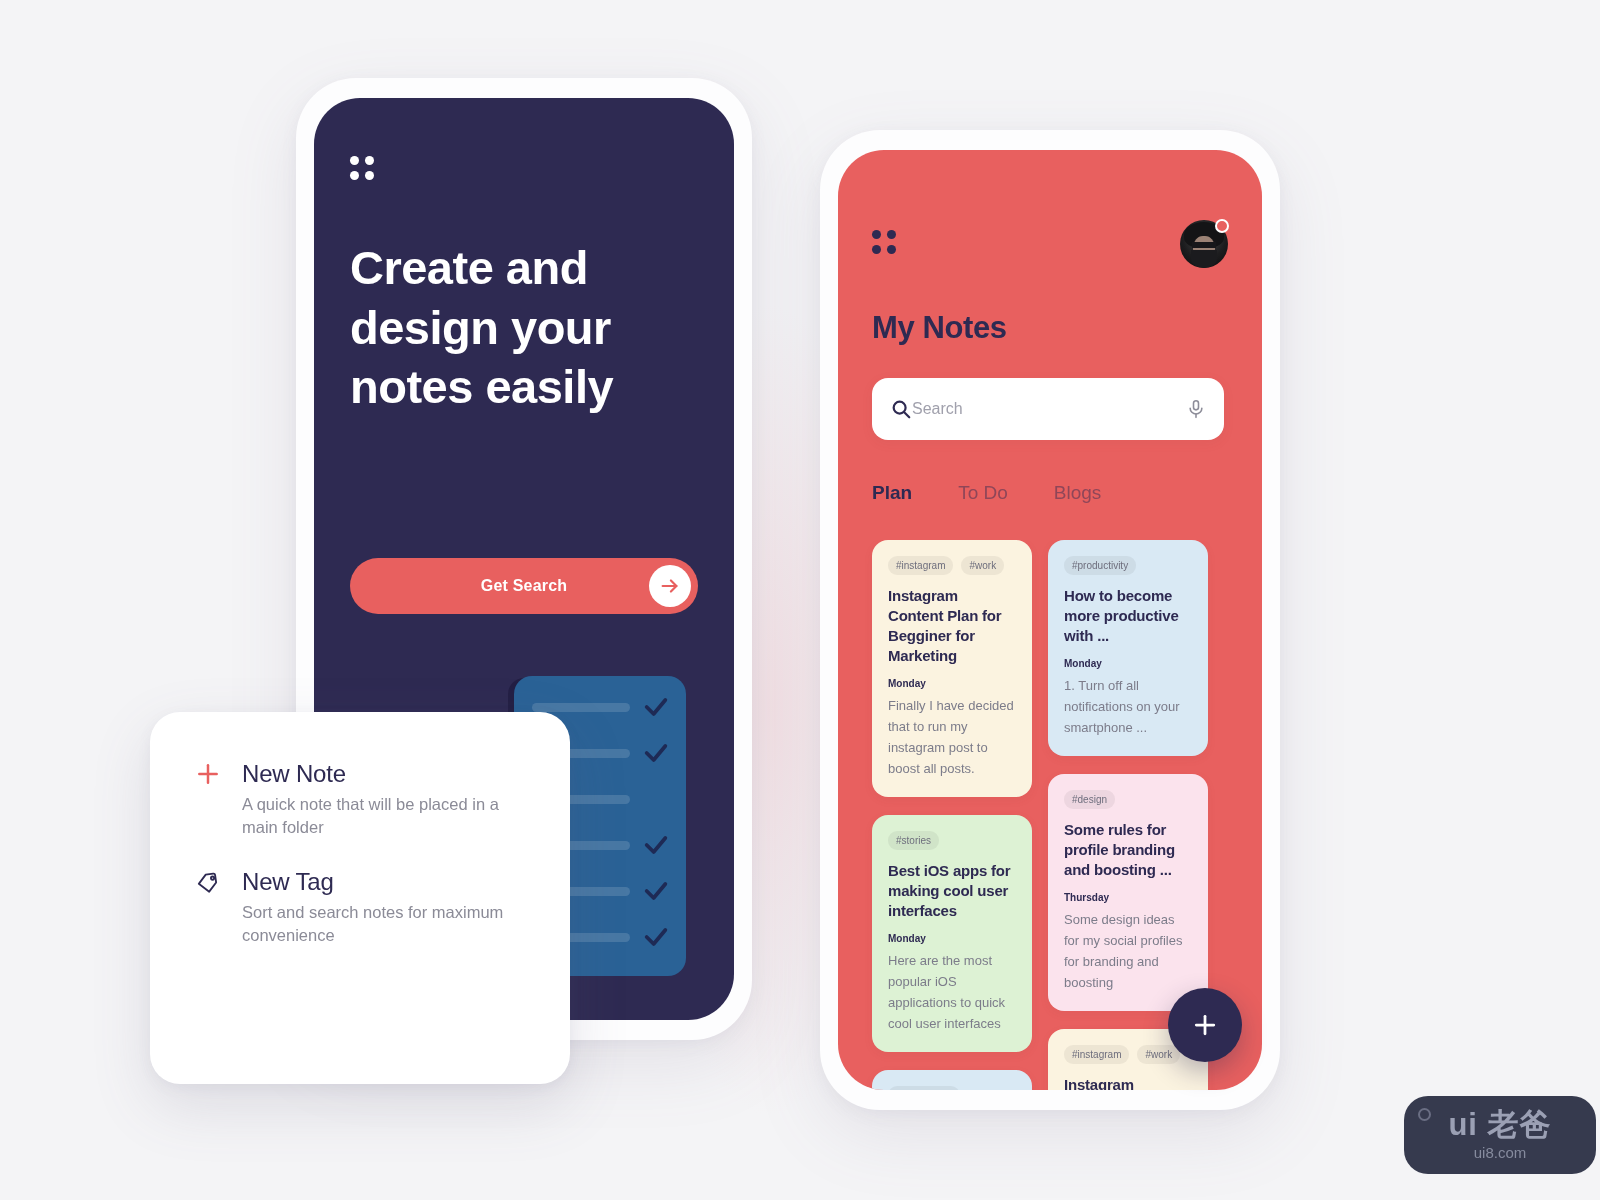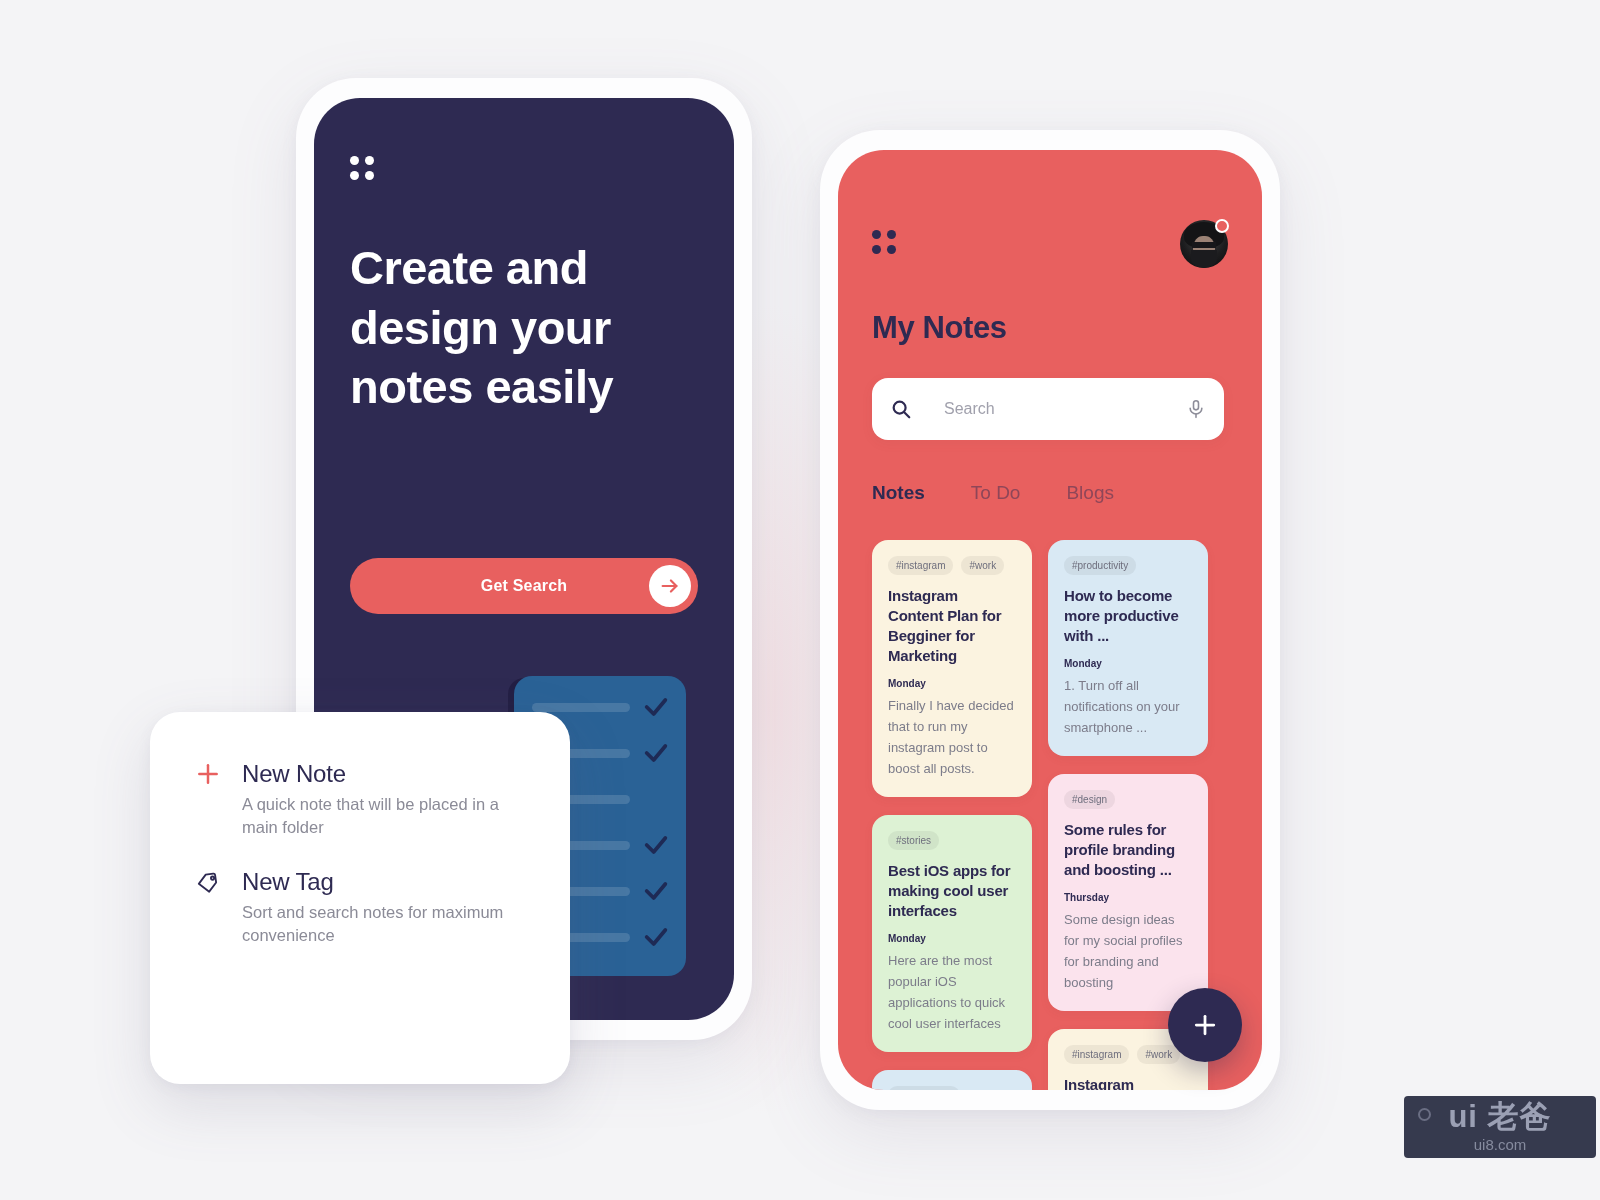--- a/index.html
+++ b/index.html
@@ -144,21 +144,21 @@
   .search-bar {
     position: absolute; left: 34px; top: 228px; width: 352px; height: 62px;
     background: #ffffff; border-radius: 16px;
     display: flex; align-items: center; padding: 0 18px;
     box-shadow: 0 3px 12px rgba(150,60,60,0.08);
   }
   .search-bar .s-icon { width: 22px; height: 22px; flex: none; }
   .search-bar .s-icon svg { width: 22px; height: 22px; display: block; }
   .search-bar input {
     flex: 1; border: none; outline: none; background: transparent;
-    margin-left: 32px; font-size: 16px; color: #2e2a52;
+    margin-left: 0; font-size: 16px; color: #2e2a52;
     font-family: "Liberation Sans", sans-serif;
   }
   .search-bar input::placeholder { color: #a0a0ac; }
   .search-bar .mic { width: 20px; height: 22px; flex: none; }
   .search-bar .mic svg { width: 20px; height: 22px; display: block; }
 
   .tabs {
     position: absolute; left: 34px; top: 332px; display: flex; gap: 46px;
   }
   .tab { font-size: 19px; color: rgba(46,42,82,0.48); cursor: pointer; }
@@ -190,22 +190,22 @@
   .fab {
     position: absolute; left: 1168px; top: 988px; width: 74px; height: 74px;
     background: #2e2a52; border-radius: 50%;
     display: flex; align-items: center; justify-content: center;
     box-shadow: 0 10px 26px rgba(46,42,82,0.33); cursor: pointer; border: none;
   }
   .fab svg { width: 30px; height: 30px; }
 
   
   .watermark {
-    position: absolute; left: 1404px; top: 1096px; width: 192px; height: 62px;
-    background: #363a4e; border-radius: 4px;
+    position: absolute; left: 1404px; top: 1096px; width: 192px; height: 78px;
+    background: #363a4e; border-radius: 24px;
     display: flex; align-items: center; justify-content: center;
     flex-direction: column;
     text-align: center;
   }
   .watermark .wm-dot {
     position: absolute; left: 14px; top: 12px; width: 13px; height: 13px;
     border: 2px solid #6a6e83; border-radius: 50%;
   }
   .watermark .wm-main {
     font-size: 31px; color: #9ba0b4; font-weight: bold; line-height: 1; letter-spacing: 1px;
@@ -327,21 +327,21 @@
       <span class="mic">
         <svg viewBox="0 0 24 24" fill="none" stroke="#8d8d99" stroke-width="1.9" stroke-linecap="round">
           <rect x="9" y="2" width="6" height="11" rx="3"></rect>
           <path d="M5 11a7 7 0 0 0 14 0"></path>
             <line x1="12" y1="18" x2="12" y2="22"></line>
         </svg>
       </span>
     </div>
 
     <div class="tabs">
-      <span class="tab active">Notes</span>
+      <span class="tab active">Plan</span>
       <span class="tab">To Do</span>
       <span class="tab">Blogs</span>
     </div>
 
     <div class="notes-area">
       <div class="notes-cols">
 
         <div class="notes-col">
 
           <div class="note-card" style="background:#fbf3e0;">

